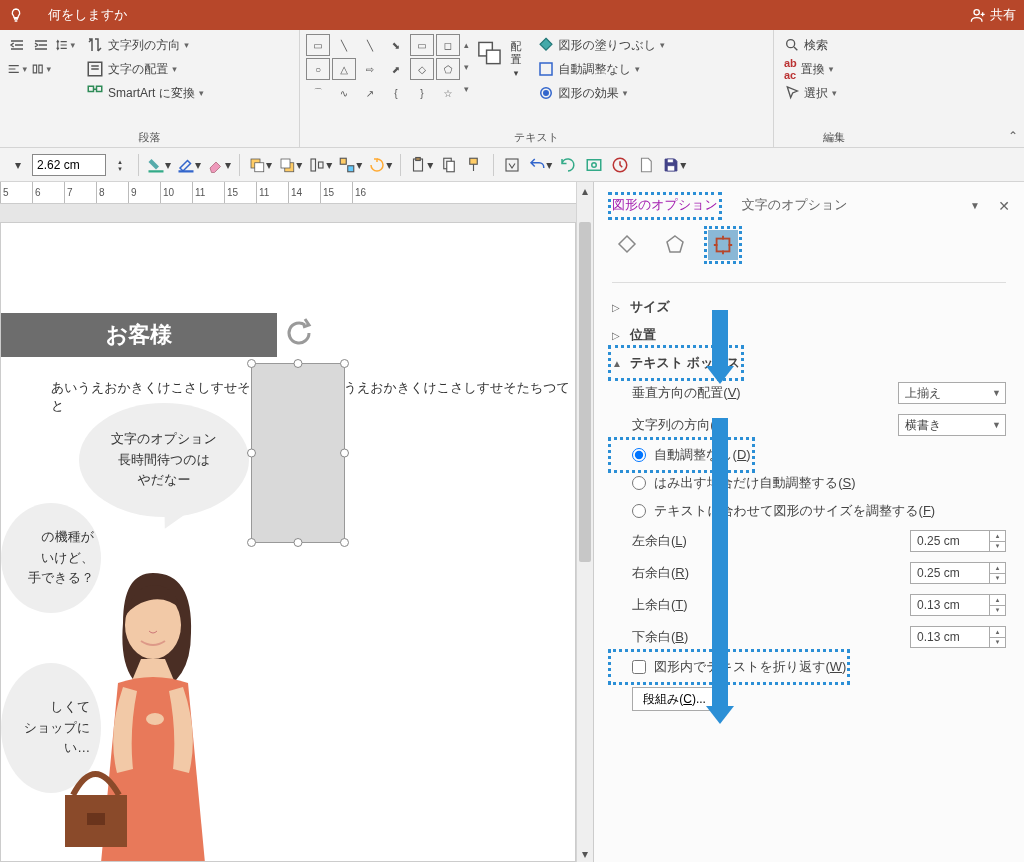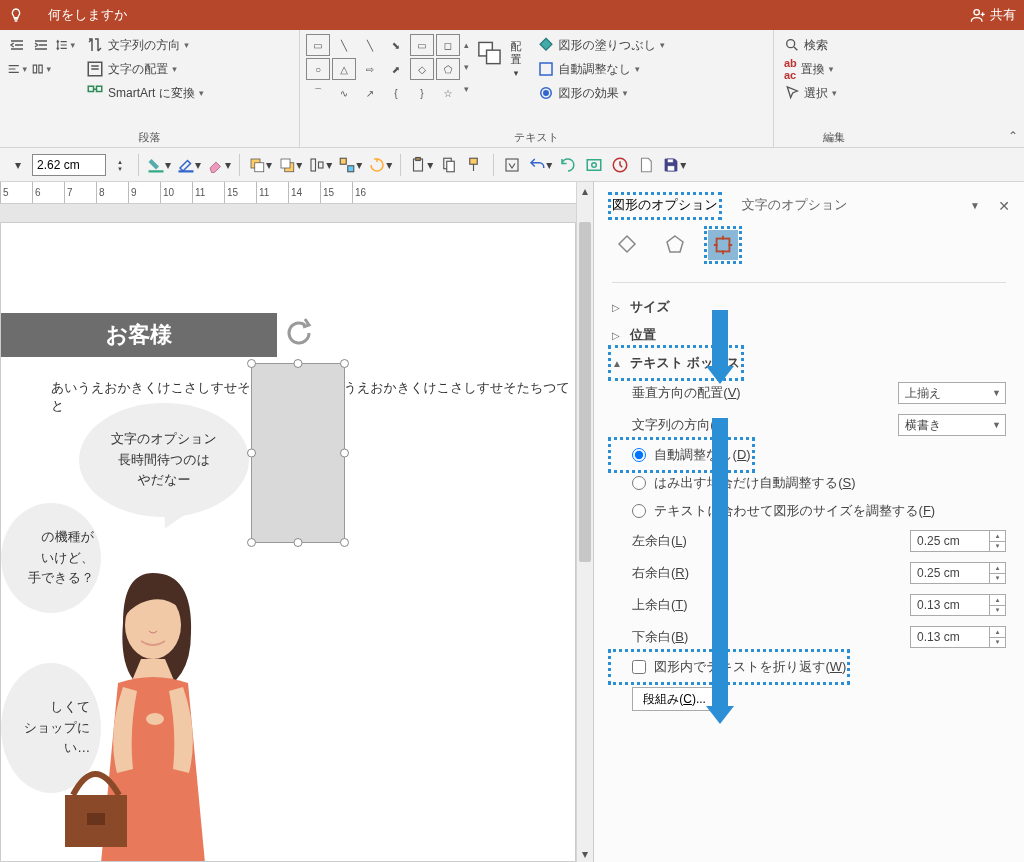--- a/index.html
+++ b/index.html
@@ -144,21 +144,21 @@
     padding: 14px 18px 0 18px;
     position: relative;
     color: #444;
   }
   .pane-title { color: #b7472a; font-size: 21px; font-weight: 400; margin-bottom: 10px; }
   .pane-close { position: absolute; right: 14px; top: 16px; color: #666; font-size: 14px; cursor: pointer; }
   .pane-dd { position: absolute; right: 44px; top: 18px; color: #666; font-size: 10px; cursor: pointer; }
 
   .pane-tabs { display: flex; gap: 24px; margin-bottom: 14px; font-size: 13px; }
   .pane-tab { color: #666; position: relative; padding-bottom: 2px; }
-  .pane-tab.active { color: #000000; }
+  .pane-tab.active { color: #a21caf; }
   .dotted-hi { outline: 3px dotted #2b8fd6; outline-offset: 1px; }
 
   .icon-tabs { display: flex; gap: 18px; margin-bottom: 22px; align-items: center; }
   .icon-tab { width: 30px; height: 30px; display: flex; align-items: center; justify-content: center; color: #7a7a7a; }
   .icon-tab.active { background: #8ab8d6; }
   .icon-tab.active.dotted-hi { outline: 3px dotted #2b8fd6; outline-offset: 1px; }
 
   .pane hr { border: none; border-top: 1px solid #ddd; margin: 4px 0 10px; }
 
   .section-row { display: flex; align-items: center; gap: 6px; font-size: 13px; padding: 5px 0; cursor: pointer; }

